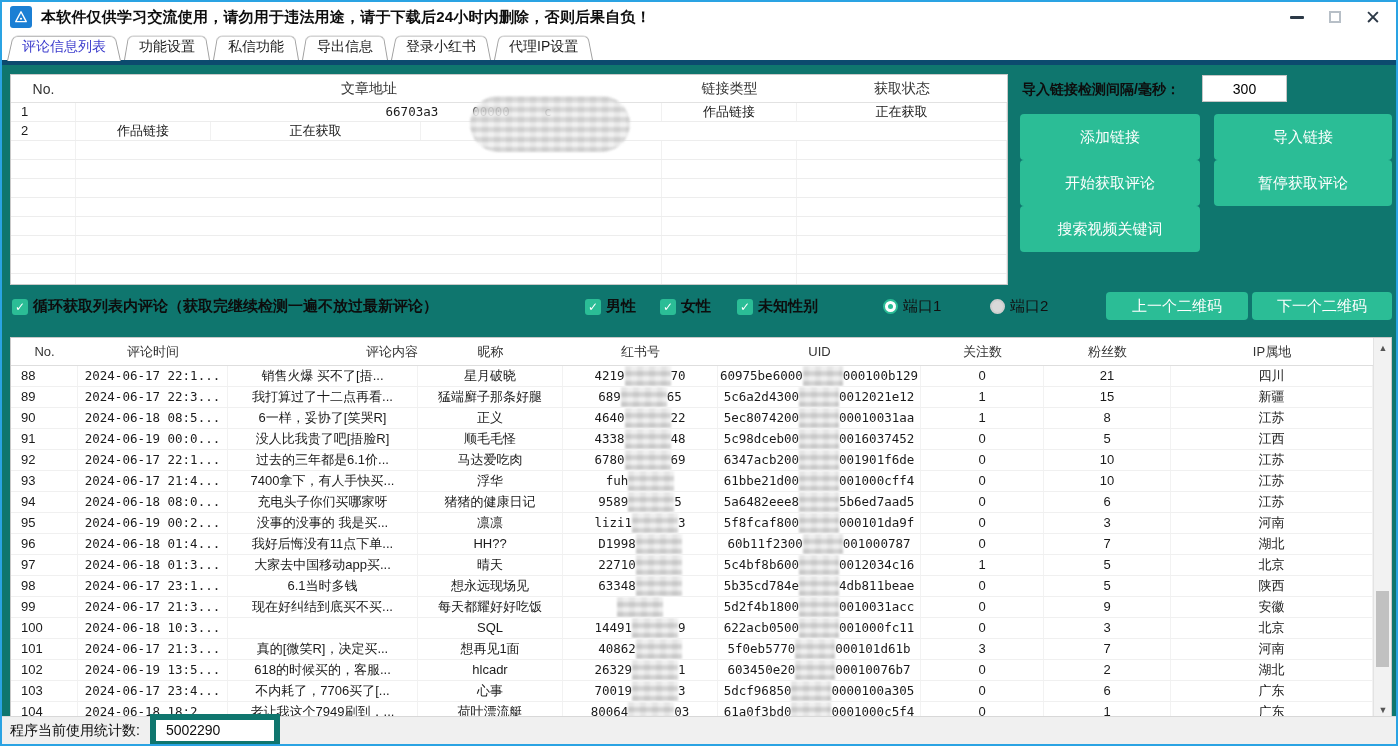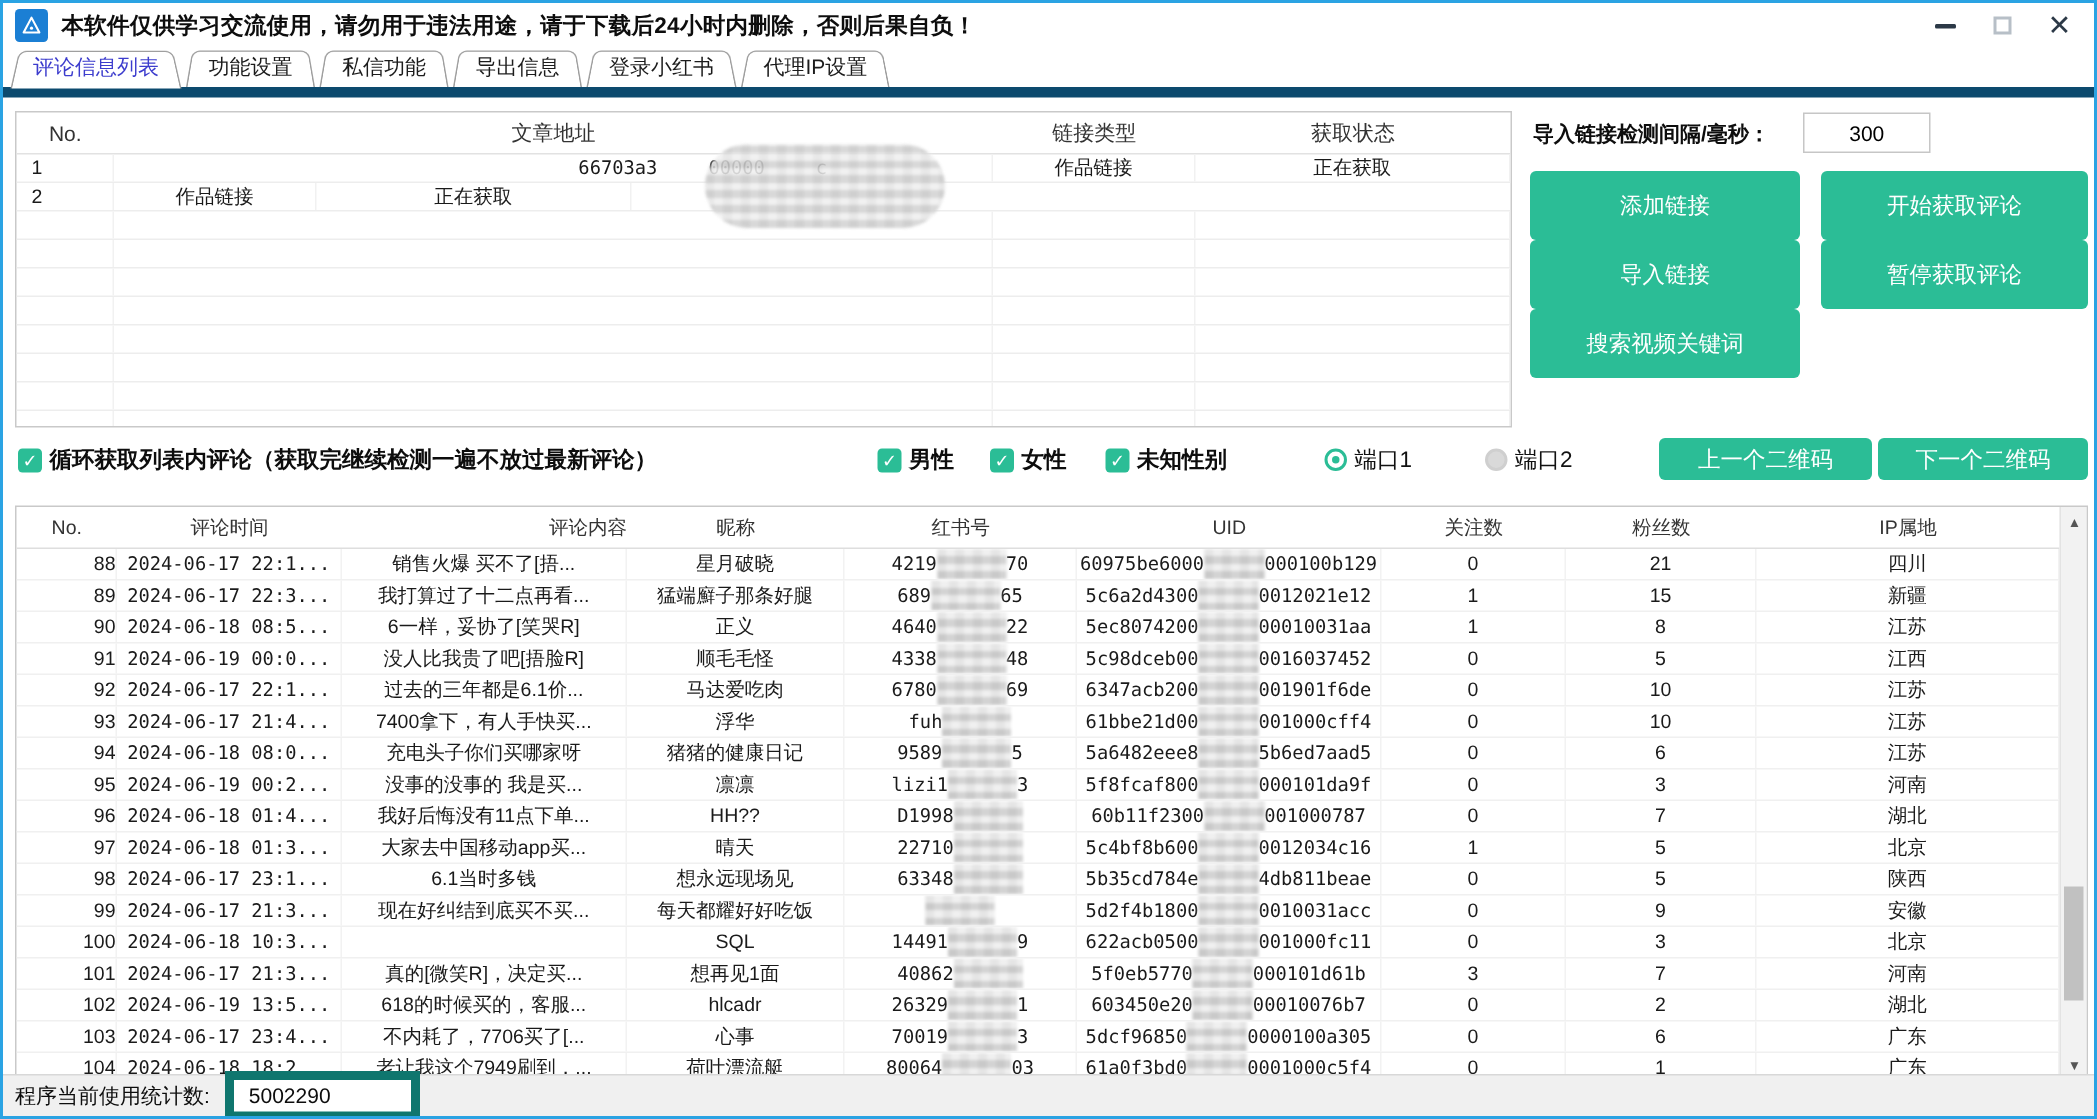--- a/index.html
+++ b/index.html
@@ -1,28 +1,28 @@
 <!DOCTYPE html>
 <html><head>
 <meta charset="utf-8">
 <style>
   html,body{margin:0;padding:0;background:#dcdcdc;}
   .window{position:relative;width:1398px;height:746px;box-sizing:border-box;border:2px solid #2aa3e3;
-    background:#ffffff;font-family:"Liberation Sans","DejaVu Sans",sans-serif;overflow:hidden;}
+    background:#0f766e;font-family:"Liberation Sans","DejaVu Sans",sans-serif;overflow:hidden;}
   
   .titlebar{position:absolute;top:0;left:0;right:0;height:30px;background:#fff;display:flex;align-items:center;padding-left:8px;}
   .app-icon{width:22px;height:22px;background:#1b7fd4;border-radius:3px;display:flex;align-items:center;justify-content:center;margin-right:9px;flex:0 0 auto;}
   .title{font-weight:bold;font-size:15px;color:#0d0d0d;letter-spacing:.2px;}
   .win-controls{position:absolute;right:12px;top:0;height:30px;display:flex;gap:16px;align-items:center;}
   .wc{width:22px;height:22px;display:flex;align-items:center;justify-content:center;cursor:pointer;}
   .wc-min::before{content:"";width:14px;height:3px;background:#2c3947;border-radius:1px;}
   .wc-max::before{content:"";width:12px;height:12px;border:2px solid #b7bfc7;box-sizing:border-box;}
   .wc-close{font-size:19px;font-weight:bold;color:#2c3947;}
   
-  .tabbar{position:absolute;top:30px;left:0;right:0;height:33px;background:#fff;border-bottom:7px solid #0c4a6e;display:flex;align-items:flex-end;padding-left:5px;box-sizing:border-box;}
+  .tabbar{position:absolute;top:30px;left:0;right:0;height:33px;background:#fff;border-bottom:5px solid #0c4a6e;display:flex;align-items:flex-end;padding-left:5px;box-sizing:border-box;}
   .tab{position:relative;height:27px;padding:0 15px;display:flex;align-items:center;margin-right:3px;cursor:pointer;}
   .tab::before{content:"";position:absolute;inset:0;background:#fff;border:1px solid #9f9f9f;border-bottom:none;border-radius:6px 6px 0 0;transform:perspective(7px) rotateX(1.6deg);transform-origin:50% 100%;}
   .tab.active::before{bottom:-1px;}
   .tab span{position:relative;z-index:1;font-size:14px;color:#1c1c1c;}
   .tab.active span{color:#3c3ccd;}
   
   .link-table{position:absolute;left:8px;top:72px;width:998px;height:211px;background:#fff;border:1px solid #c9c9c9;box-sizing:border-box;overflow:hidden;}
   .lheader{display:flex;height:27px;align-items:center;border-bottom:1px solid #e2e2e2;font-size:14px;color:#333;}
   .lh{text-align:center;}
   .c-lno{width:65px;flex:0 0 auto;}
@@ -67,21 +67,21 @@
   .c-time{width:150px;flex:0 0 auto;}
   .c-content{width:190px;flex:0 0 auto;text-align:right;}
   .c-nick{width:145px;flex:0 0 auto;}
   .c-rb{width:155px;flex:0 0 auto;}
   .c-uid{width:203px;flex:0 0 auto;}
   .c-fo{width:123px;flex:0 0 auto;}
   .c-fa{width:127px;flex:0 0 auto;}
   .c-ip{flex:1 1 auto;min-width:0;}
   .crow{display:flex;height:20px;border-bottom:1px solid #f0f0f0;color:#1a1a1a;font-size:13px;width:calc(100% - 18px);}
   .cc{height:20px;line-height:20px;text-align:center;border-right:1px solid #f2f2f2;overflow:hidden;white-space:nowrap;box-sizing:border-box;}
-  .crow .c-no{text-align:right;padding-left:10px;}
+  .crow .c-no{text-align:left;padding-left:10px;}
   .mono{font-family:"DejaVu Sans Mono","Liberation Mono",monospace;font-size:12.5px;}
   .c-rb,.c-uid{display:flex;align-items:center;justify-content:center;}
   .cz{display:block;height:20px;flex:0 0 auto;}
   .cz-rb{width:46px;} .cz-uid{width:40px;}
   
   .vscroll{position:absolute;top:0;right:0;width:18px;height:100%;background:#f2f2f2;border-left:1px solid #e3e3e3;box-sizing:border-box;}
   .sarrow{position:absolute;left:0;width:18px;height:17px;display:flex;align-items:center;justify-content:center;font-size:9px;color:#555;cursor:pointer;}
   .sarrow.up{top:1px;} .sarrow.down{bottom:1px;}
   .sthumb{position:absolute;left:2px;width:13px;top:253px;height:76px;background:#c1c1c1;cursor:pointer;}
   
@@ -203,22 +203,22 @@
           <div class="lc c-lstat"></div>
         </div>
       </div>
   </div>
   <div class="blur-blob mosaic"></div>
 
   <div class="interval-label">导入链接检测间隔/毫秒：</div>
   <input class="interval-input" value="300" style="">
   <div class="btn-grid">
     <button class="tbtn">添加链接</button>
+    <button class="tbtn">导入链接</button>
     <button class="tbtn">开始获取评论</button>
-    <button class="tbtn">导入链接</button>
     <button class="tbtn">暂停获取评论</button>
     <button class="tbtn">搜索视频关键词</button>
   </div>
 
   <div class="filter-bar">
     <div class="cb loop">
       <span class="cbox">✓</span>
       <span>循环获取列表内评论（获取完继续检测一遍不放过最新评论）</span>
     </div>
     <div class="cb g1">

